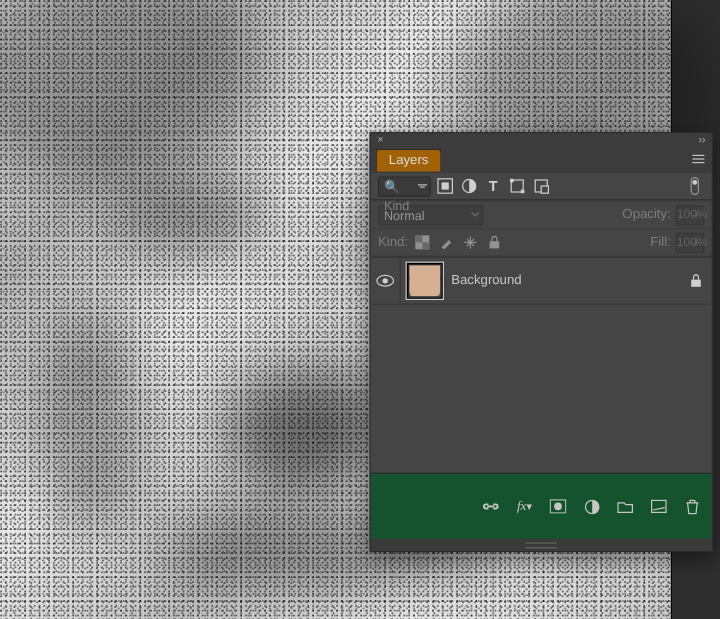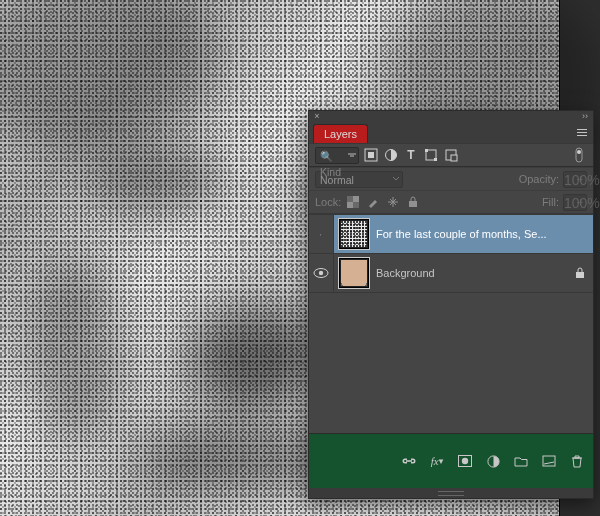--- a/index.html
+++ b/index.html
@@ -72,21 +72,21 @@
     display:flex;
     align-items:flex-end;
     padding: 0 4px;
     position: relative;
   }
   .tab {
     padding: 3px 10px;
     border: 1px solid #2b2b2b;
     border-bottom: none;
     border-radius: 3px 3px 0 0;
-    background: #b91c1c;
+    background: #a16207;
     color: #dcdcdc;
     font-size: 11px;
   }
   .tab-bar .menu {
     position:absolute; right:4px; top:4px; width:14px; height:14px; 
     display:flex; align-items:center; justify-content:center; color:#c5c5c5;
   }
   .tab-bar .menu .burger,
   .tab-bar .menu .burger::before,
   .tab-bar .menu .burger::after{
@@ -122,21 +122,21 @@
   .ticon {
     width:16px; height:16px;
     display:inline-flex; align-items:center; justify-content:center;
     color:#cfcfcf; font-size:12px;
     border-radius:2px;
   }
   .miniLabel { color:#aaa; font-size:11px; }
   .pct-box {
     width:24px; height:17px; box-sizing:border-box;
     background:#3a3a3a; border:1px solid #2b2b2b; border-radius:2px;
-    color:#787878; font-size:14px; text-align:right; padding: 0 14px 0 0;
+    color:#787878; font-size:10px; text-align:right; padding: 0 14px 0 0;
     position:relative; line-height:16px;
   }
   .pct-box::after{
     content:""; position:absolute; right:2px; top:50%; width:8px; height:8px; transform:translateY(-50%);
     background:
       linear-gradient(#9a9a9a,#9a9a9a) center/6px 1px no-repeat,
       linear-gradient(#9a9a9a,#9a9a9a) center/1px 6px no-repeat; opacity:.4;
   }
   .disabled { opacity:.55; }
 
@@ -297,21 +297,21 @@
         </svg>
     </span>
     <span style="flex:1"></span>
     <span class="miniLabel">Opacity:</span>
     <span class="pct-box">
       <span>100%</span>
     </span>
   </div>
 
   <div class="row sep disabled">
-    <span class="miniLabel">Lock:</span>
+    <span class="miniLabel">Kind:</span>
     <span class="ticon">
       <svg width="12" height="12">
           <rect width="12" height="12" fill="#cfcfcf"></rect>
           <rect width="6" height="6" fill="#888"></rect>
           <rect x="6" y="6" width="6" height="6" fill="#888"></rect>
         </svg>
     </span>
     <span class="ticon">
       <svg width="12" height="12">
           <path d="M2 10l6-6 2 2-6 6z" fill="#cfcfcf"></path>
@@ -330,27 +330,20 @@
     </span>
     <span style="flex:1"></span>
     <span class="miniLabel">Fill:</span>
     <span class="pct-box">
       <span>100%</span>
     </span>
   </div>
 
   <div class="layer-list">
 
-    <div class="layer selected">
-      <div class="vis-col">
-        <span class="dots">▫</span>
-      </div>
-      <div class="thumb noise"></div>
-      <div class="layer-name">For the last couple of months, Se...</div>
-    </div>
 
 
     <div class="layer">
       <div class="vis-col">
         <svg width="16" height="12">
             <ellipse cx="8" cy="6" rx="7" ry="4.5" fill="none" stroke="#cfcfcf"></ellipse>
             <circle cx="8" cy="6" r="2.2" fill="#cfcfcf"></circle>
           </svg>
       </div>
       <div class="thumb face"></div>

